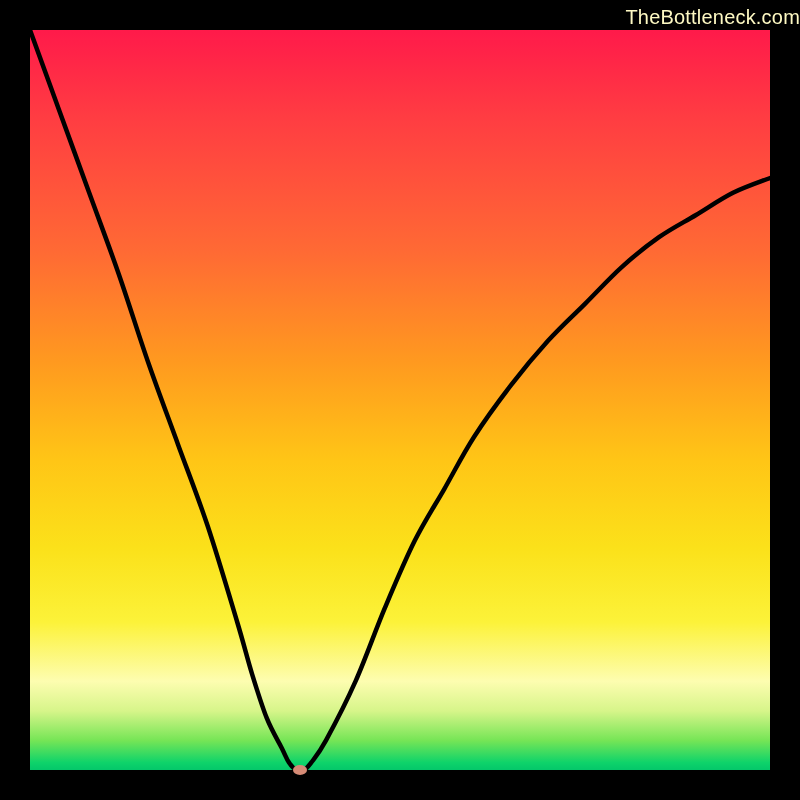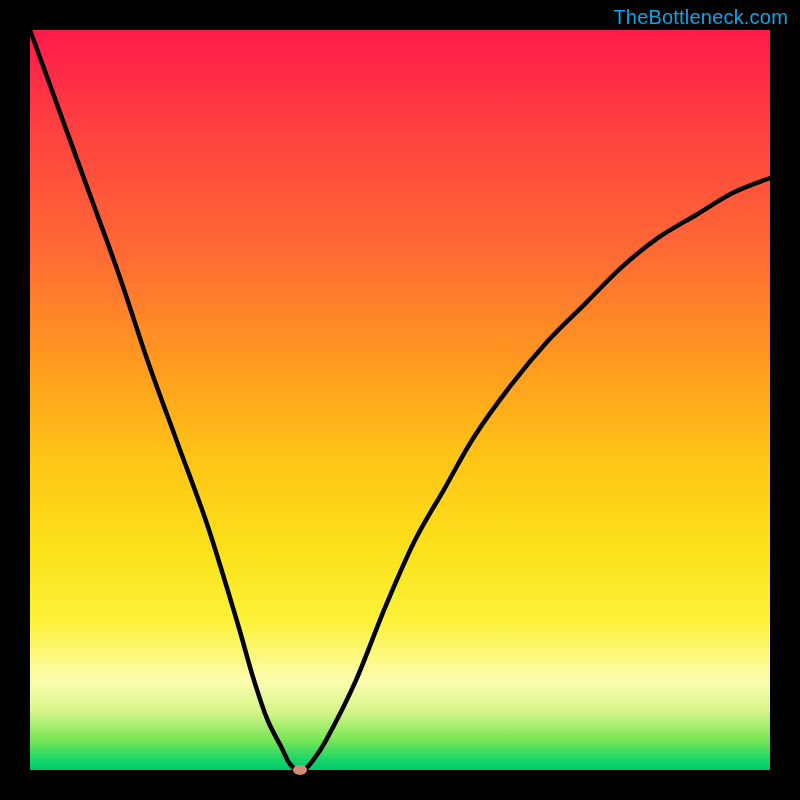--- a/index.html
+++ b/index.html
@@ -37,22 +37,22 @@
       #fdfdb0 88%,
       #d7f58a 92%,
       #76e556 96%,
       #0ed36a 99%,
       #04c76a 100%
     );
   }
   .watermark {
     position: absolute;
     top: 6px;
-    right: 12px;
-    color: #0ea5e9;
+    right: 0;
+    color: #fef9c3;
     font-size: 20px;
     font-weight: 500;
     letter-spacing: 0.2px;
     user-select: none;
   }
   svg.curve {
     position: absolute;
     left: 0;
     top: 0;
     width: 740px;

